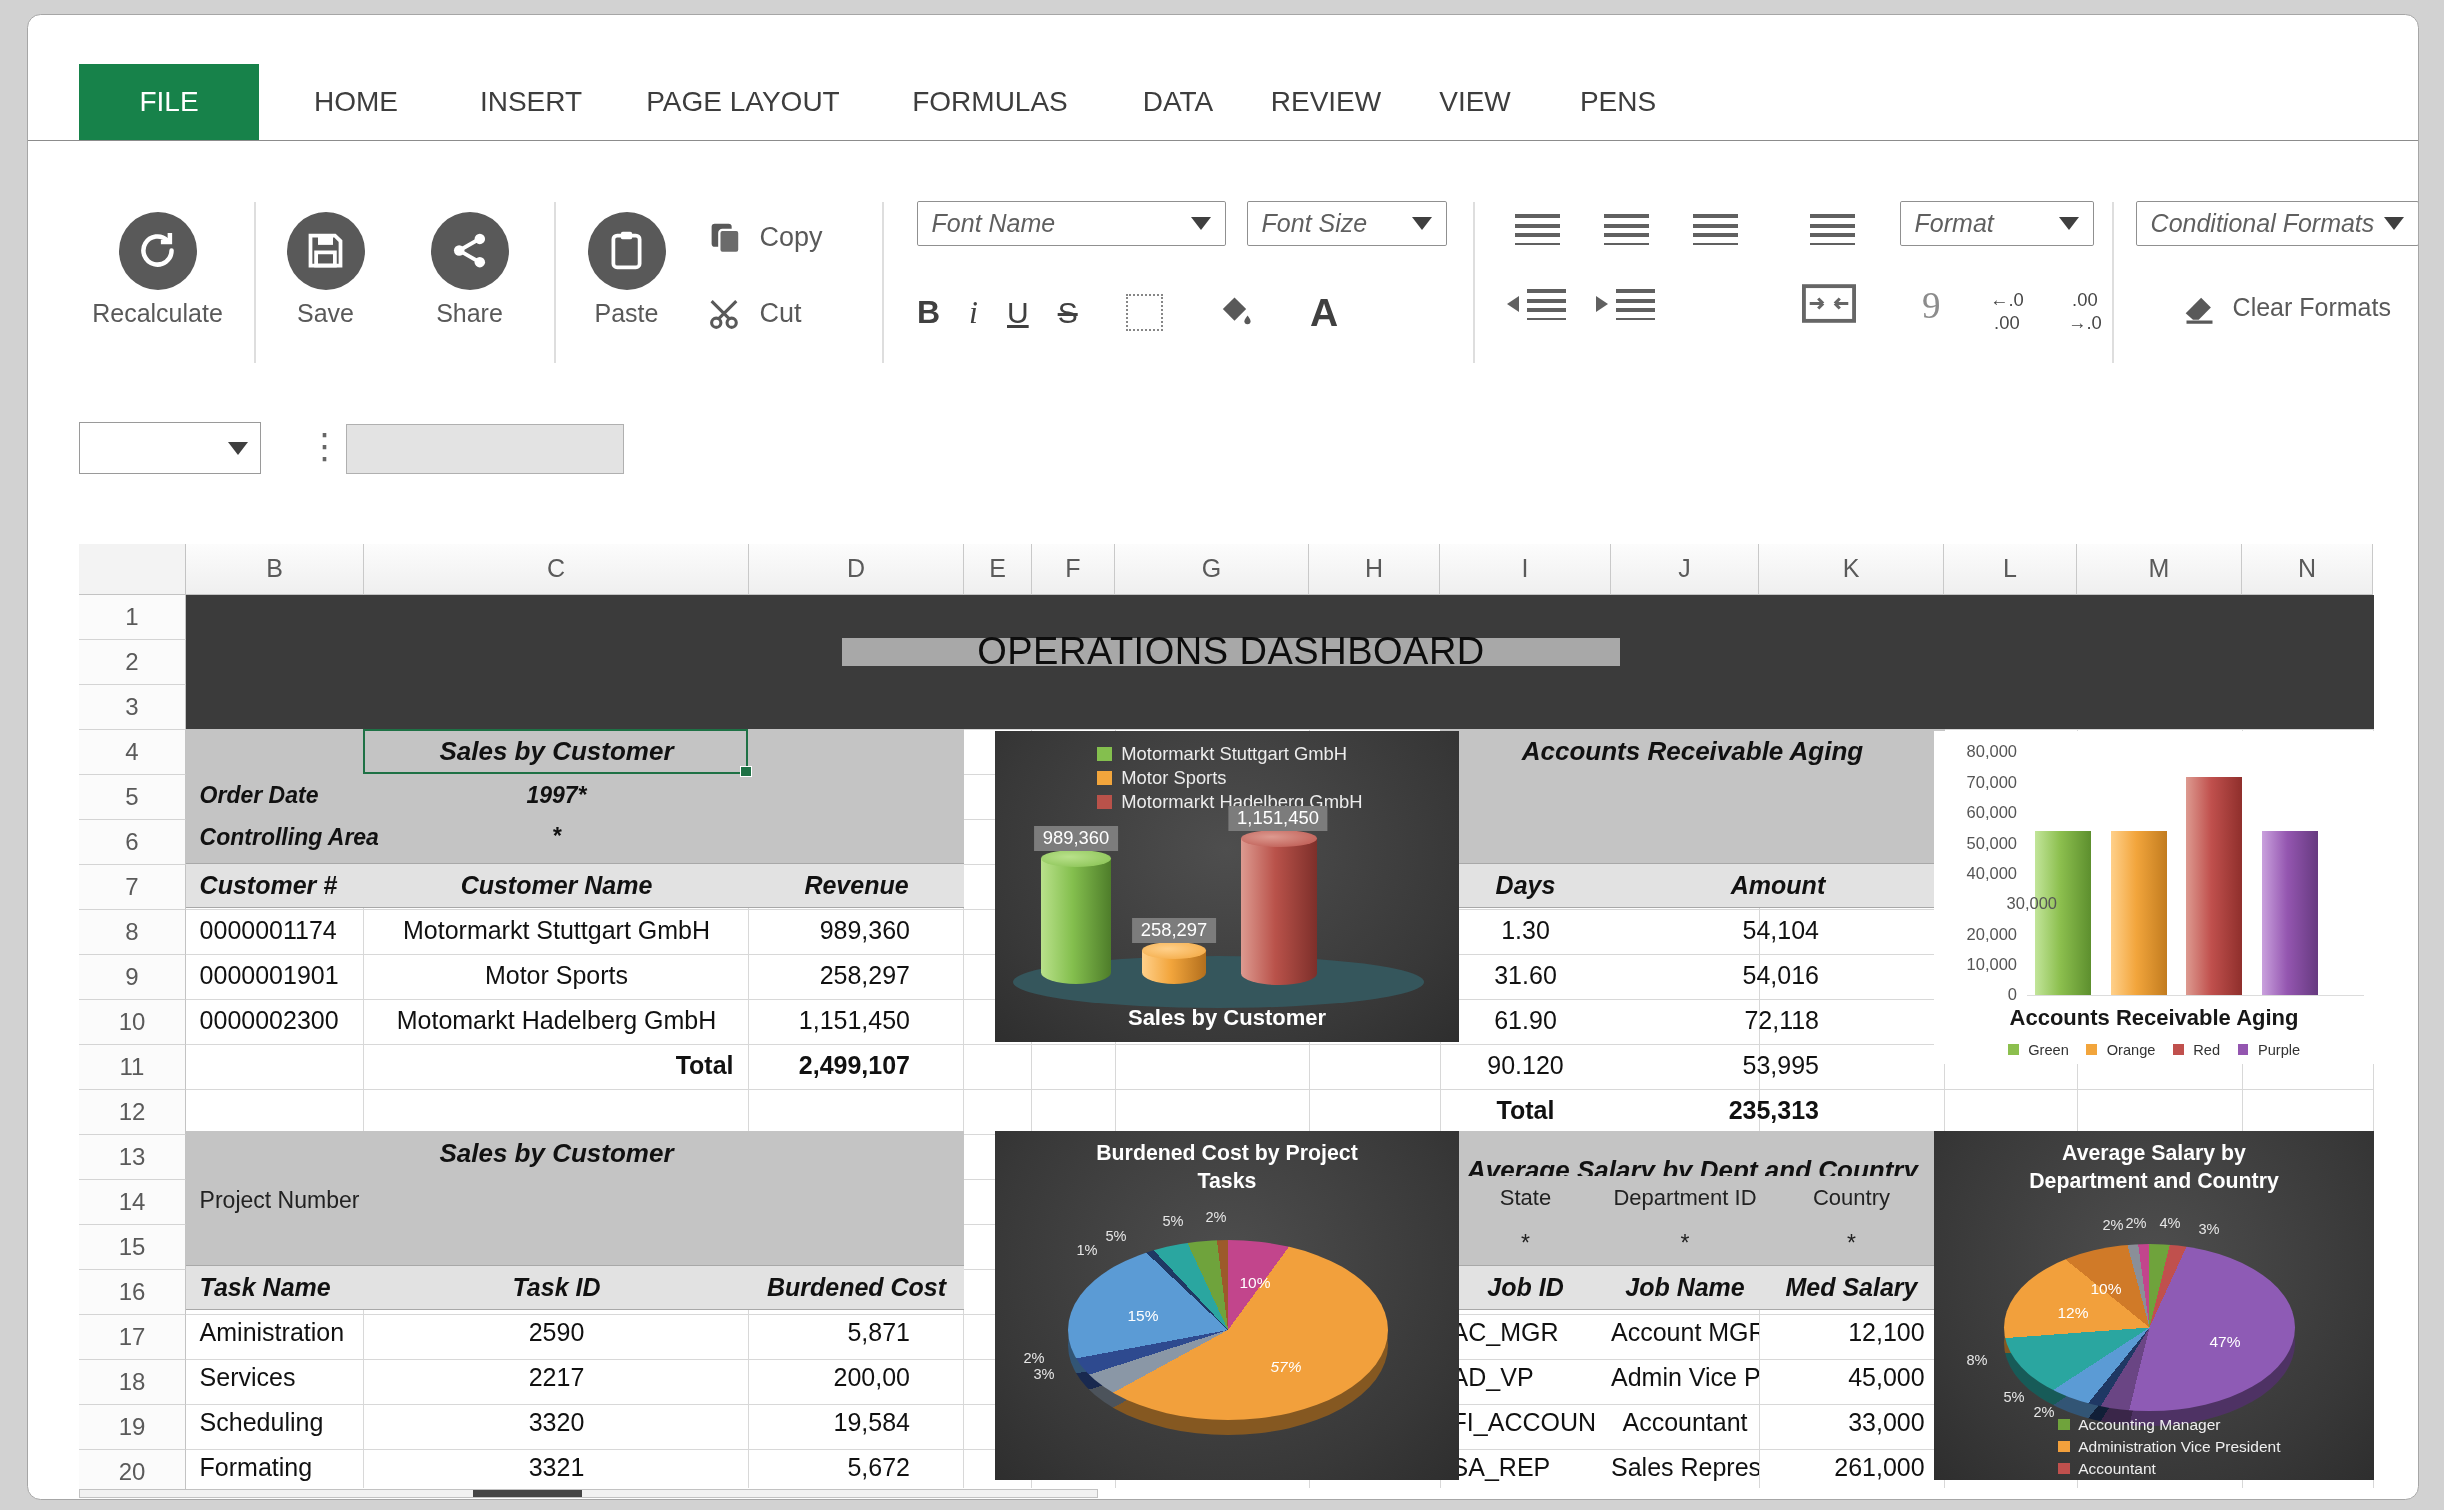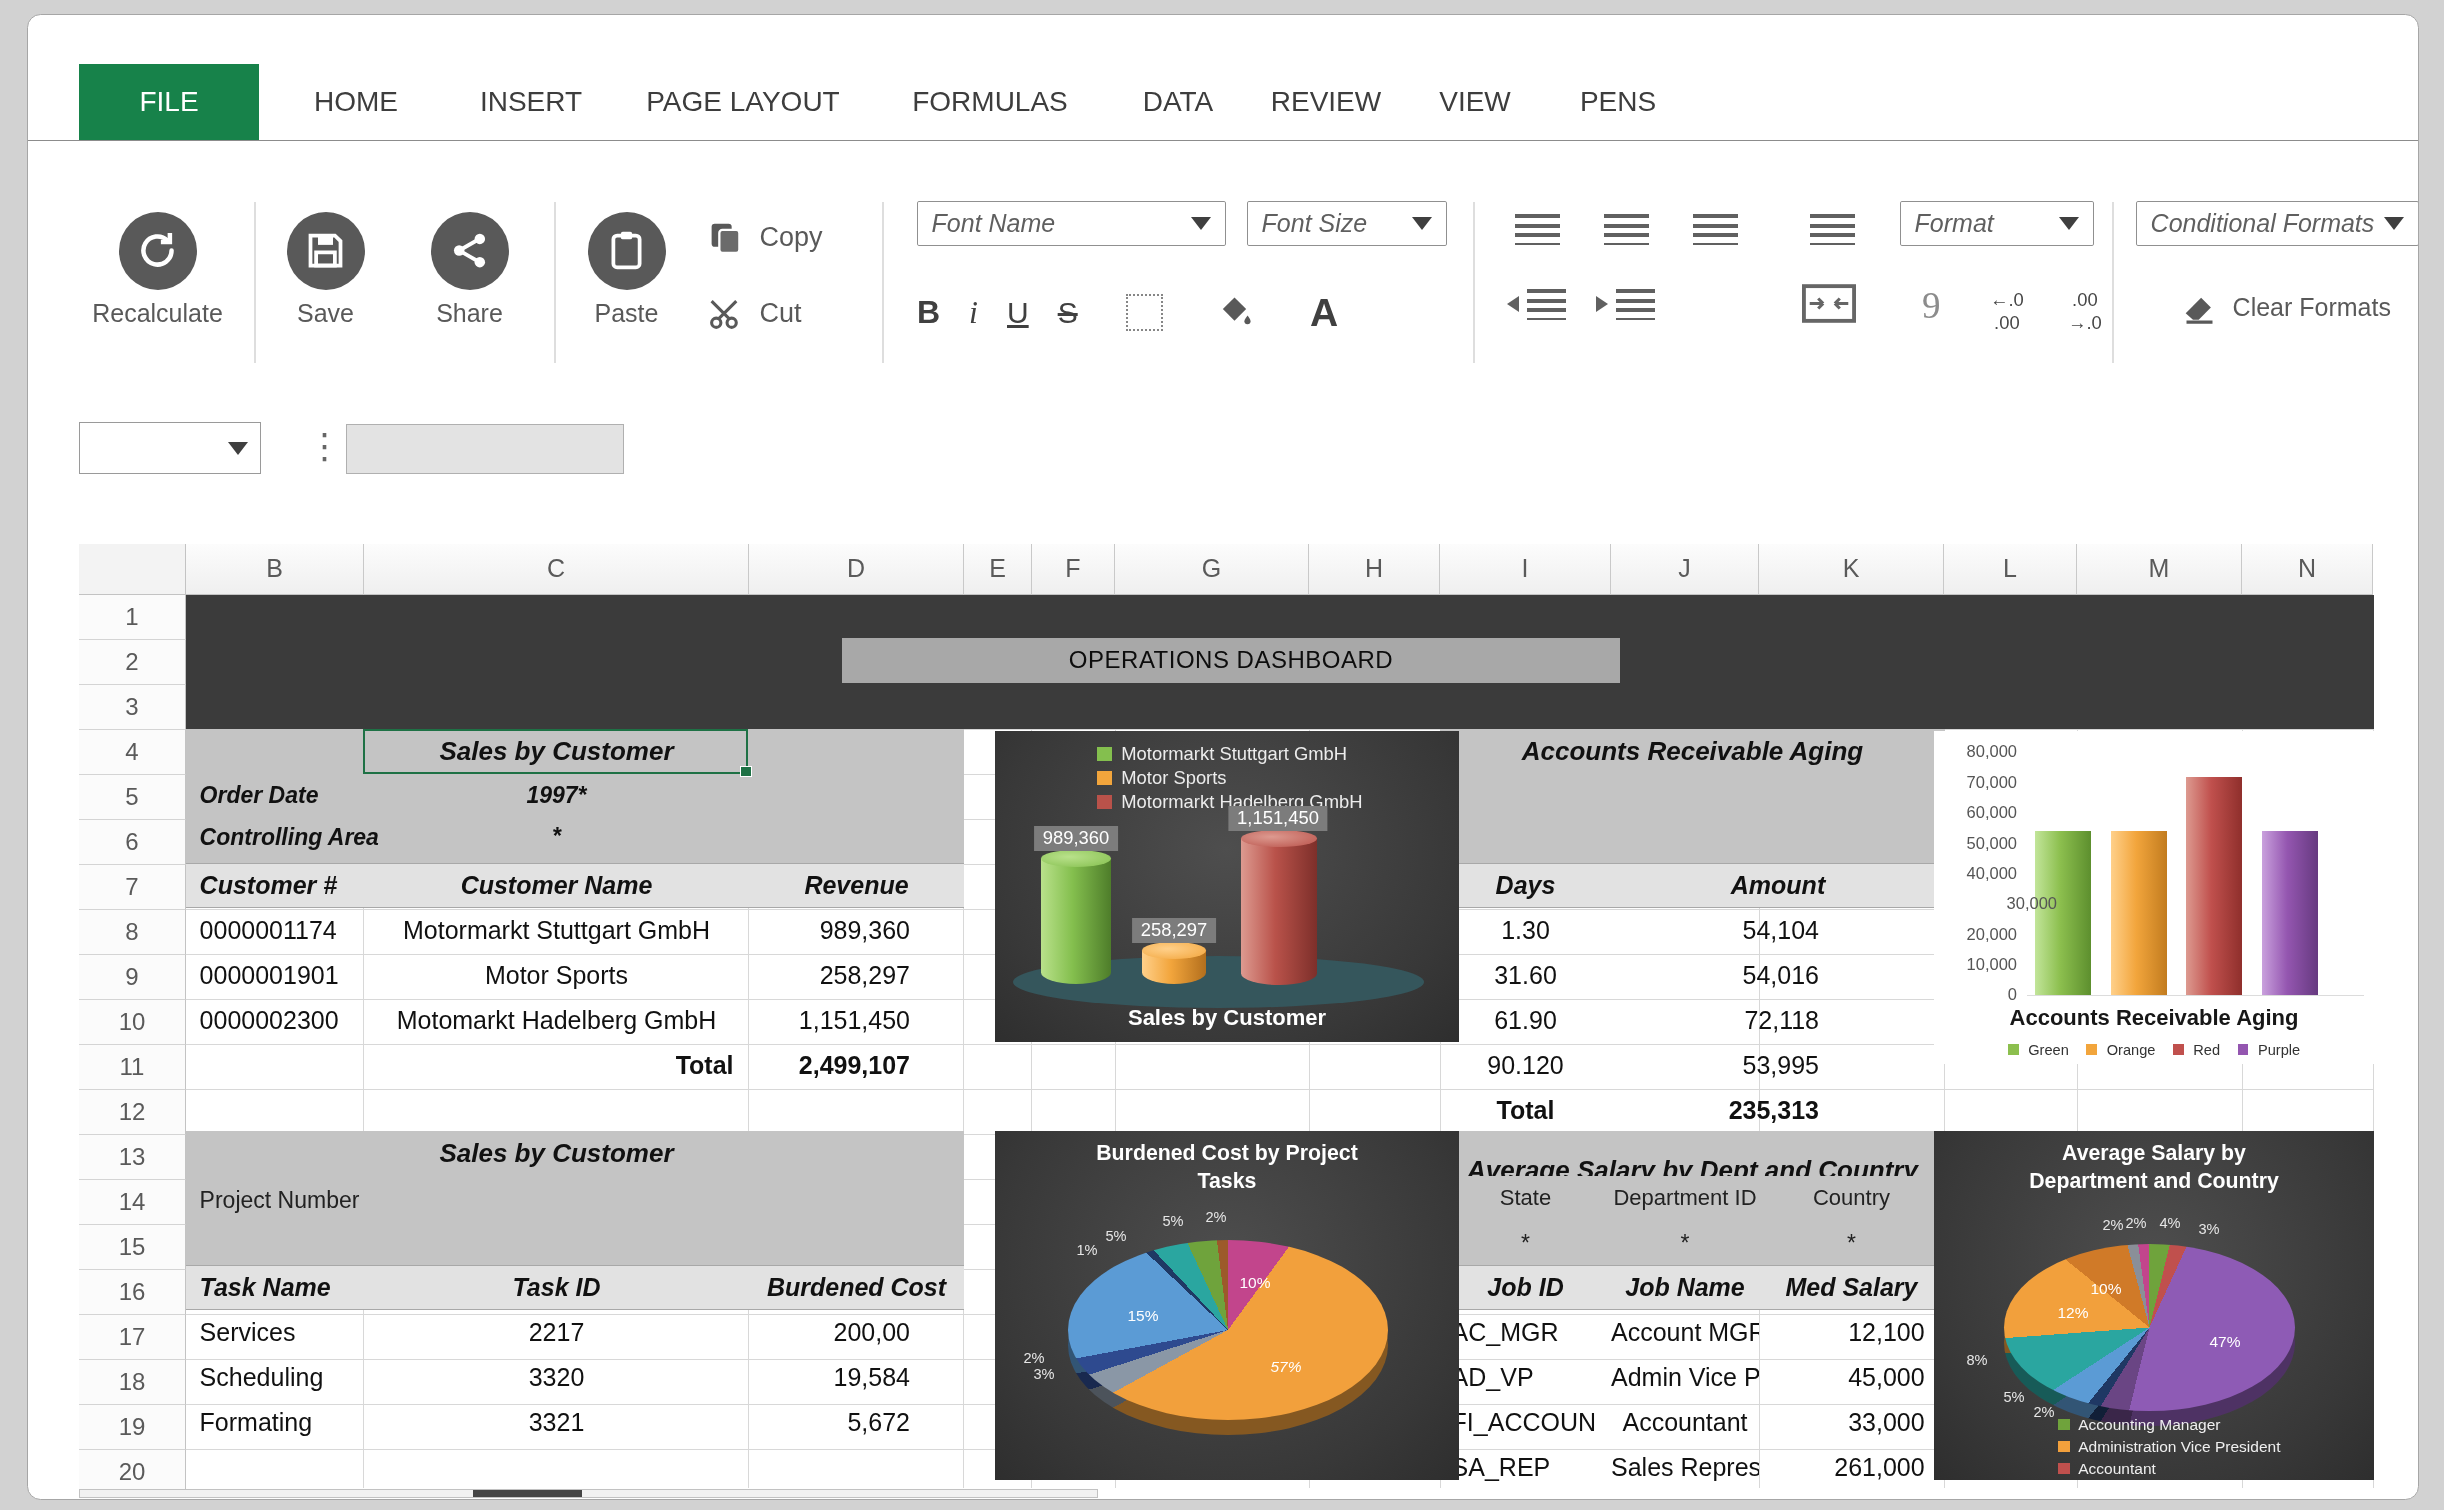--- a/index.html
+++ b/index.html
@@ -64,21 +64,21 @@
   
   .grid{position:absolute;left:51px;top:529px;width:2296px;height:944px;background:#fff;}
   .corner{position:absolute;left:0;top:0;width:107px;height:51px;background:#f3f3f3;border-right:1px solid #c3c3c3;border-bottom:1.9px solid #c3c3c3;box-sizing:border-box;}
   .colhdrs{position:absolute;left:107px;top:0;height:51px;display:flex;}
   .colhdr{height:51px;box-sizing:border-box;border-right:1px solid #c9c9c9;border-bottom:1.9px solid #c3c3c3;background:linear-gradient(#fcfcfc,#efefef);color:#5a5a5a;font-size:25px;display:flex;align-items:center;justify-content:center;}
   .rowhdrs{position:absolute;left:0;top:51px;width:107px;}
   .rowhdr{height:45px;box-sizing:border-box;border-right:1px solid #c3c3c3;border-bottom:1px solid #d4d4d4;color:#5a5a5a;font-size:24px;display:flex;align-items:center;justify-content:center;background:#fbfbfb;}
   .cells{position:absolute;left:107px;top:51px;width:2188px;height:893px;background-color:#fff;}
 
   .darkband{position:absolute;left:107px;top:51px;width:2188px;height:134px;background:#3b3b3b;}
-  .dashtitle{position:absolute;left:656px;top:43px;width:778px;height:45px;background:#a8a8a8;color:#0d0d0d;font-size:24px;display:flex;align-items:center;justify-content:center;letter-spacing:0.5px;}
+  .dashtitle{position:absolute;left:656px;top:43px;width:778px;height:28px;background:#a8a8a8;color:#0d0d0d;font-size:38px;display:flex;align-items:center;justify-content:center;letter-spacing:0.5px;}
   .selc4{position:absolute;left:284px;top:185px;width:385px;height:45px;border:2.9px solid #1e7145;box-sizing:border-box;z-index:5;}
   .selc4::after{content:"";position:absolute;right:-5.8px;bottom:-5.8px;width:9.7px;height:9.7px;background:#1e7145;border:1.9px solid #fff;}
 
   
   .tbl{position:absolute;font-size:25px;color:#111;}
   .t-sales{left:107px;top:185px;width:778px;}
   .t-aging{left:1361px;top:185px;width:505px;}
   .t-tasks{left:107px;top:587px;width:778px;}
   .t-salary{left:1361px;top:587px;width:505px;}
   .band{height:45px;background:#c4c4c4;display:flex;align-items:center;}
@@ -438,20 +438,25 @@
       </div>
       <div class="band2">
         <div class="pn">Project Number</div>
       </div>
       <div class="hrow">
         <div class="cb">Task Name</div>
         <div class="cc">Task ID</div>
         <div class="cd-h">Burdened Cost</div>
       </div>
       <div class="drow">
+        <div class="cb">Aministration</div>
+        <div class="cc">2590</div>
+        <div class="cd">5,871</div>
+      </div>
+      <div class="drow">
         <div class="cb">Services</div>
         <div class="cc">2217</div>
         <div class="cd">200,00</div>
       </div>
       <div class="drow">
         <div class="cb">Scheduling</div>
         <div class="cc">3320</div>
         <div class="cd">19,584</div>
       </div>
       <div class="drow">

